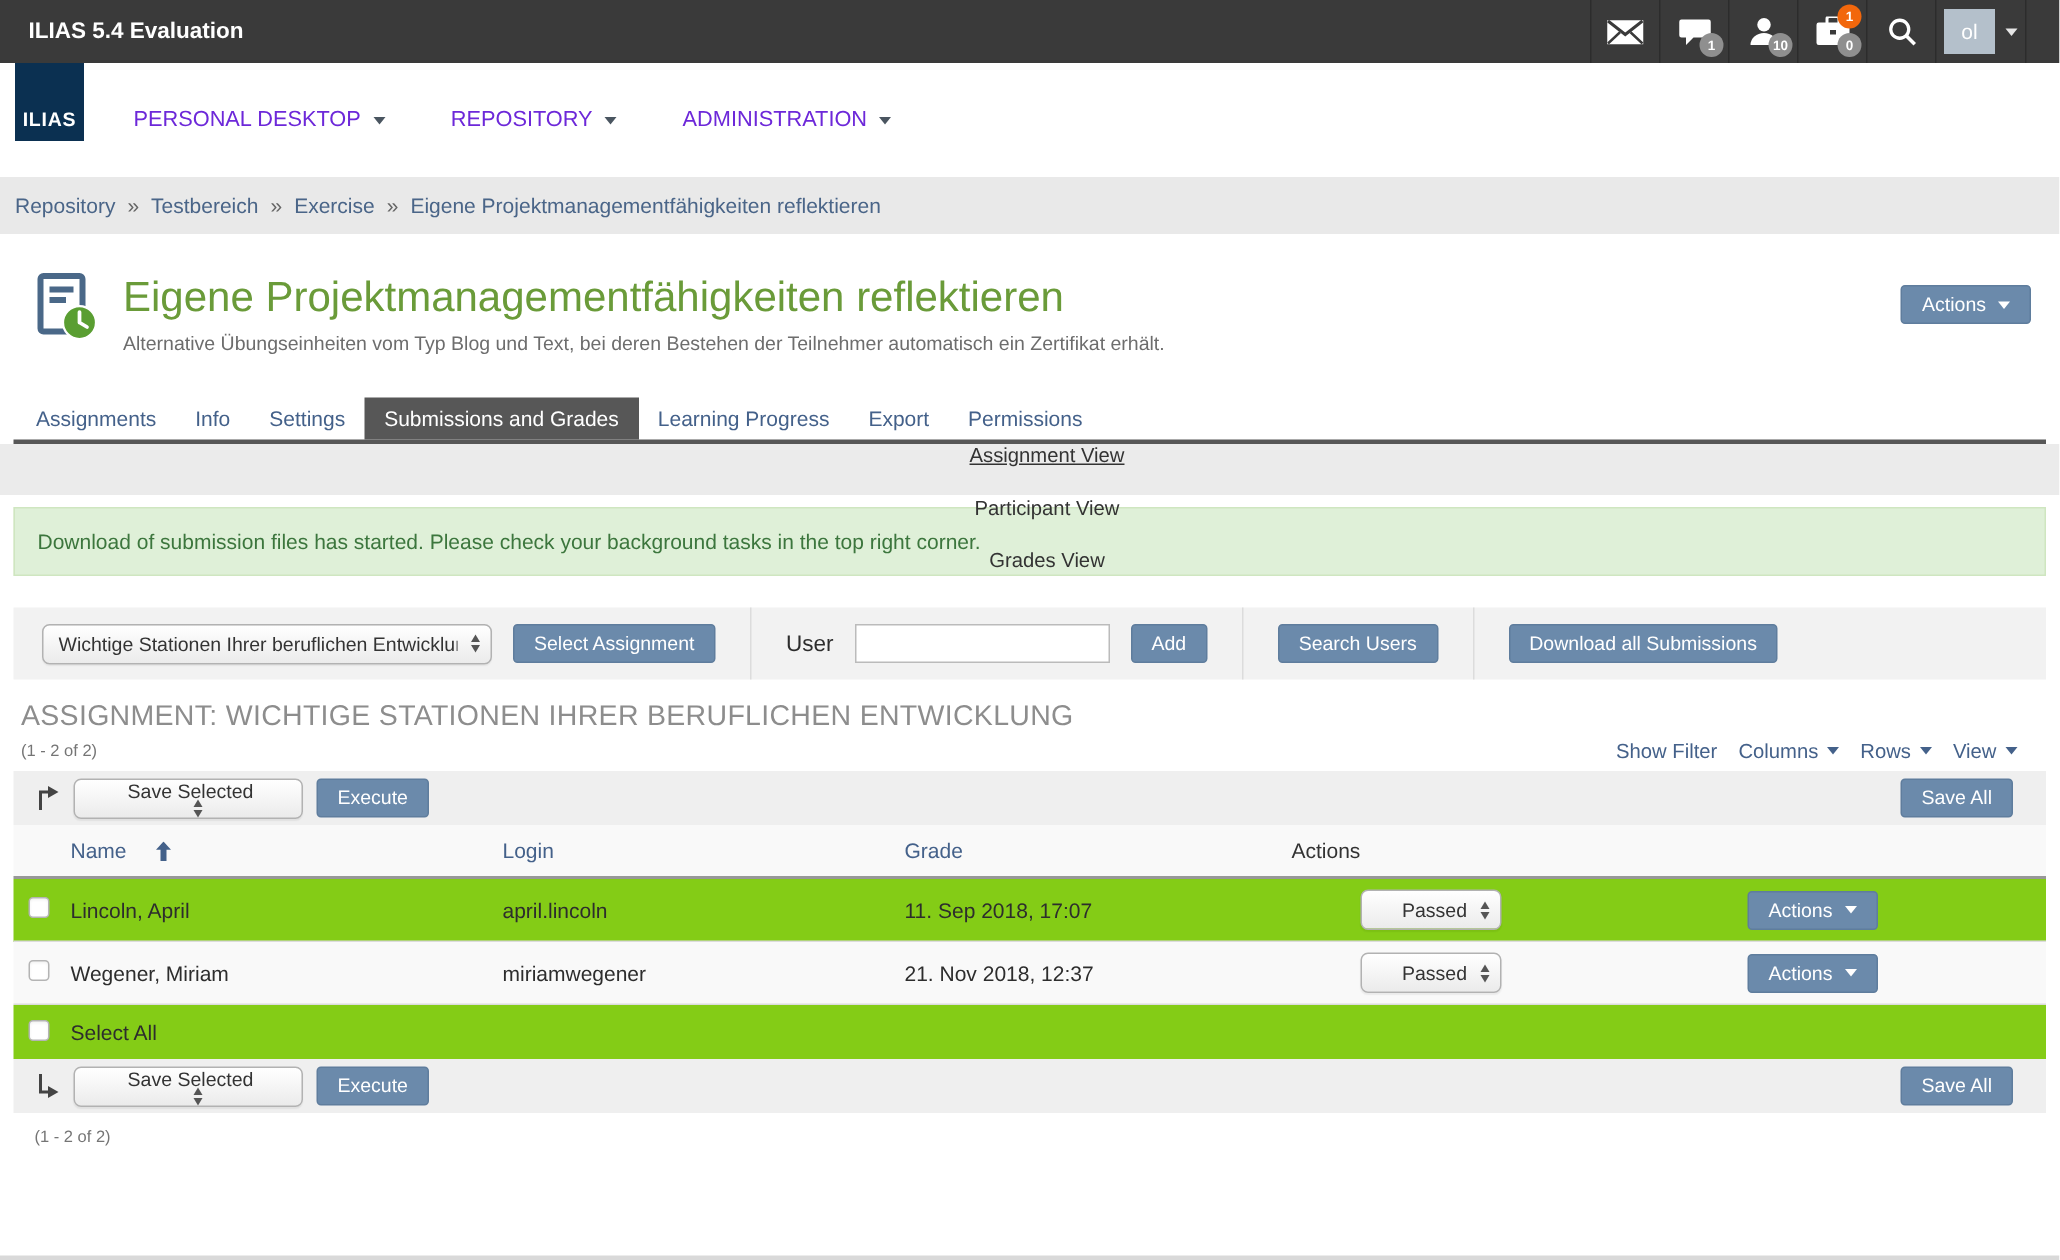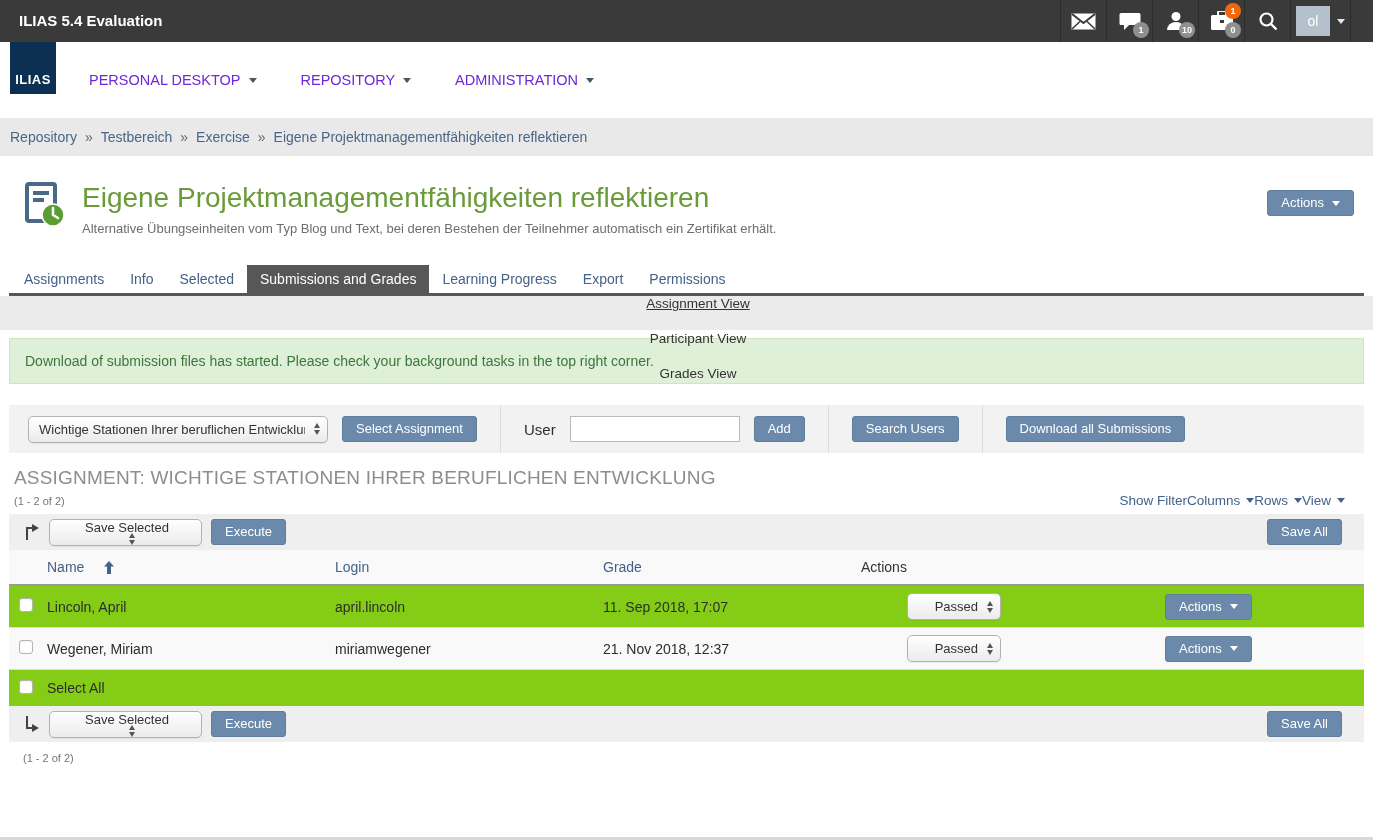--- a/index.html
+++ b/index.html
@@ -62,21 +62,21 @@
   .stepper .down { border-top:5px solid #555; }
   .w-assignment { width:300px; }
   .w-bulk { width:153px;flex-direction:column; }
   .w-grade { width:94px;text-align:right; }
   .flabel { font-size:15px; color:#2d2d2d; }
   .text-input { width:170px; height:26px; border:1px solid #bbb; background:#fff; font-size:13px; padding:0 6px; font-family:inherit; }
   
   .section-head { margin:14px 14px 0; font-size:19px; color:#8d8d8d; letter-spacing:.2px; }
   .meta-row { display:flex; align-items:center; margin:4px 14px 6px; }
   .count { font-size:11px; color:#757575; }
-  .meta-controls { margin-left:auto; display:flex; align-items:center; padding-right:14px; }
+  .meta-controls { margin-left:auto; display:flex; align-items:center; gap:14px; padding-right:14px; }
   .bluelink { font-size:13.5px; color:#44618a; cursor:pointer; display:inline-flex; align-items:center; gap:6px; }
   
   .tablewrap { margin:0 9px; }
   .ttoolbar { height:36px; background:#efefef; display:flex; align-items:center; gap:9px; padding:0 22px 0 13px; }
   .ttoolbar .saveall { margin-left:auto; }
   .corner-arrow { display:flex; }
   .thead { height:36px; background:#f9f9f9; border-bottom:2px solid #989898; display:flex; align-items:center; padding-left:10px; font-size:14px; }
   .trow  { height:42px; display:flex; align-items:center; padding-left:10px; font-size:14px; border-bottom:1px solid #dcdcdc; background:#84cc16; }
   .trow.alt { background:#f9f9f9; }
   .trow.selectall-row { height:36px; border-bottom:0; }
@@ -190,21 +190,21 @@
   </div>
   <span class="btn">
     <span>Actions</span>
       <span class="caret"></span>
   </span>
 </div>
 
 <div class="tabs">
   <span class="tab">Assignments</span>
   <span class="tab">Info</span>
-  <span class="tab">Selected</span>
+  <span class="tab">Settings</span>
   <span class="tab active">Submissions and Grades</span>
   <span class="tab">Learning Progress</span>
   <span class="tab">Export</span>
   <span class="tab">Permissions</span>
 </div>
 <div class="subtabs">
   <span class="subtab active">Assignment View</span>
   <span class="subtab">Participant View</span>
   <span class="subtab">Grades View</span>
 </div>

